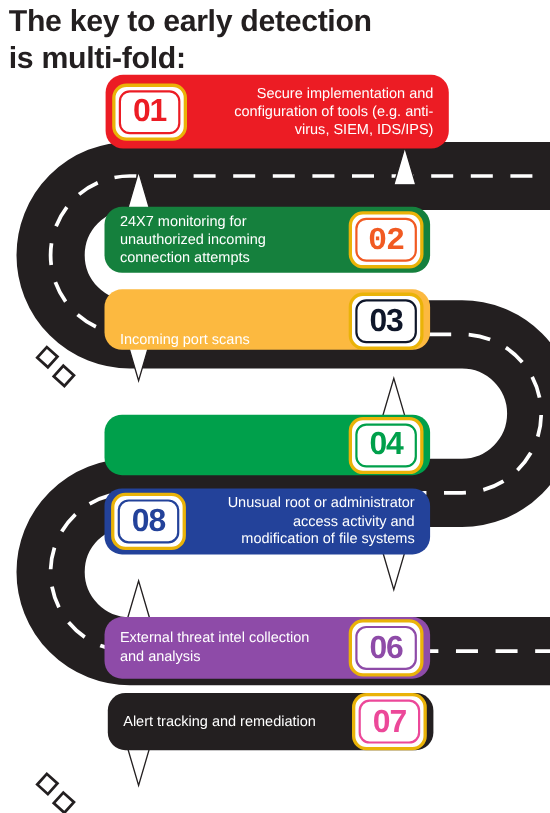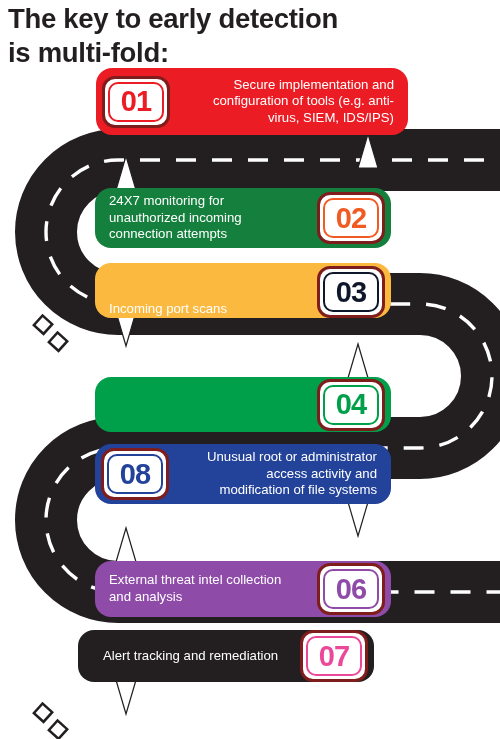--- a/index.html
+++ b/index.html
@@ -62,21 +62,21 @@
   }
   .num-left  .step-label { text-align: left; }
   .num-right .step-label { text-align: right; }
 
   .badge {
     flex: 0 0 auto;
     width: 62px;
     height: 46px;
     border-radius: 13px;
     background: #ffffff;
-    border: 3px solid #7f1d1d;
+    border: 3px solid #eab308;
     box-shadow: 0 0 0 0 transparent;
     display: flex;
     align-items: center;
     justify-content: center;
     font-size: 29px;
     font-weight: bold;
     letter-spacing: -1px;
     font-family: "Liberation Sans", sans-serif;
     margin: 0 6px;
     position: relative;
@@ -147,21 +147,21 @@
     <span class="badge" style="color: rgb(236, 28, 36);">
       <span class="ring"></span>
       <span class="num">01</span>
     </span>
   </div>
 
   <div class="step num-left" style="left: 95px; top: 188px; width: 296px; height: 60px; background: #15803d; justify-content: flex-end;">
     <span class="step-label">24X7 monitoring for
 unauthorized incoming
 connection attempts</span>
-    <span class="badge" style="color: rgb(241, 90, 34);">
+    <span class="badge" style="color: rgb(241, 90, 34); font-family: Liberation Mono, monospace;">
       <span class="ring"></span>
       <span class="num">02</span>
     </span>
   </div>
 
   <div class="step num-left" style="left: 95px; top: 263px; width: 296px; height: 55px; background: rgb(252, 185, 64); align-items: flex-end;">
     <span class="step-label">Incoming port scans</span>
     <span class="badge" style="color: #0f172a;">
       <span class="ring"></span>
       <span class="num">03</span>
@@ -187,21 +187,21 @@
 
   <div class="step num-left" style="left: 95px; top: 561px; width: 296px; height: 56px; background: rgb(142, 75, 168); gap: 13px;">
     <span class="step-label">External threat intel collection
 and analysis</span>
     <span class="badge" style="color: rgb(142, 75, 168);">
       <span class="ring"></span>
       <span class="num">06</span>
     </span>
   </div>
 
-  <div class="step num-left" style="left: 78px; top: 630px; width: 296px; height: 52px; background: rgb(35, 31, 32); padding-left: 11px;">
+  <div class="step num-left" style="left: 98px; top: 630px; width: 296px; height: 52px; background: rgb(35, 31, 32);">
     <span class="step-label">Alert tracking and remediation</span>
     <span class="badge" style="color: #ec4899;">
       <span class="ring"></span>
       <span class="num">07</span>
     </span>
   </div>
 
 </div>
 
 </body></html>

